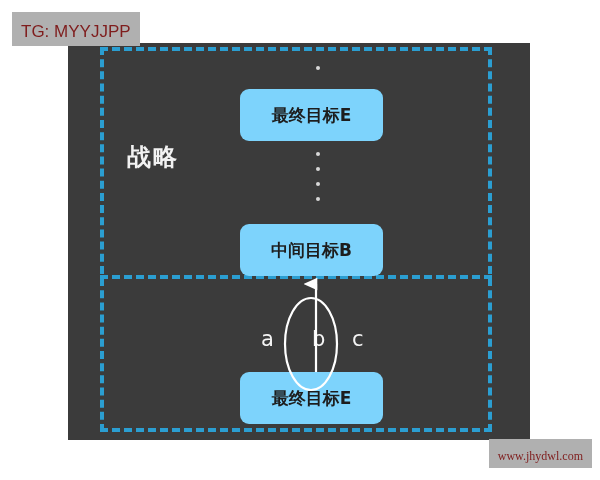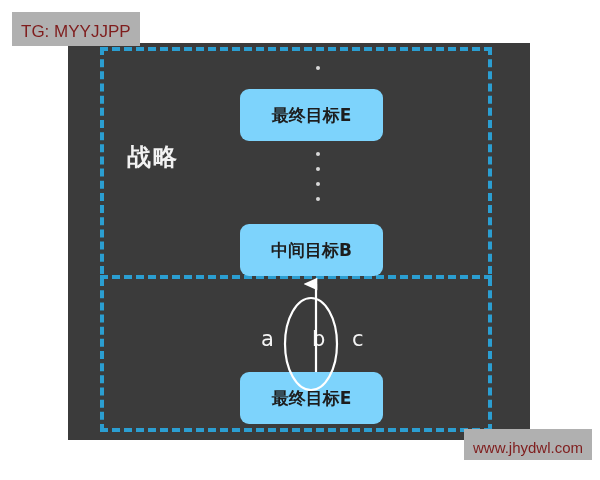--- a/index.html
+++ b/index.html
@@ -122,21 +122,21 @@
   .watermark {
     position: absolute;
     background: #b0b0b0;
     color: #7f1d1d;
     font-size: 17px;
     padding: 10px 9px 4px 9px;
     white-space: nowrap;
     font-family: "Liberation Sans", "DejaVu Sans", sans-serif;
   }
   .watermark.tl { left: 12px; top: 12px; }
-  .watermark.br { right: 8px; bottom: 20px; font-size: 15px; }
+  .watermark.br { right: 8px; bottom: 12px; font-size: 12px; font-family: Liberation Serif, serif; }
 </style>
 </head>
 <body>
 
 <div id="stage">
 
   <div class="panel"></div>
 
   <div class="dashed-frame"></div>
 

